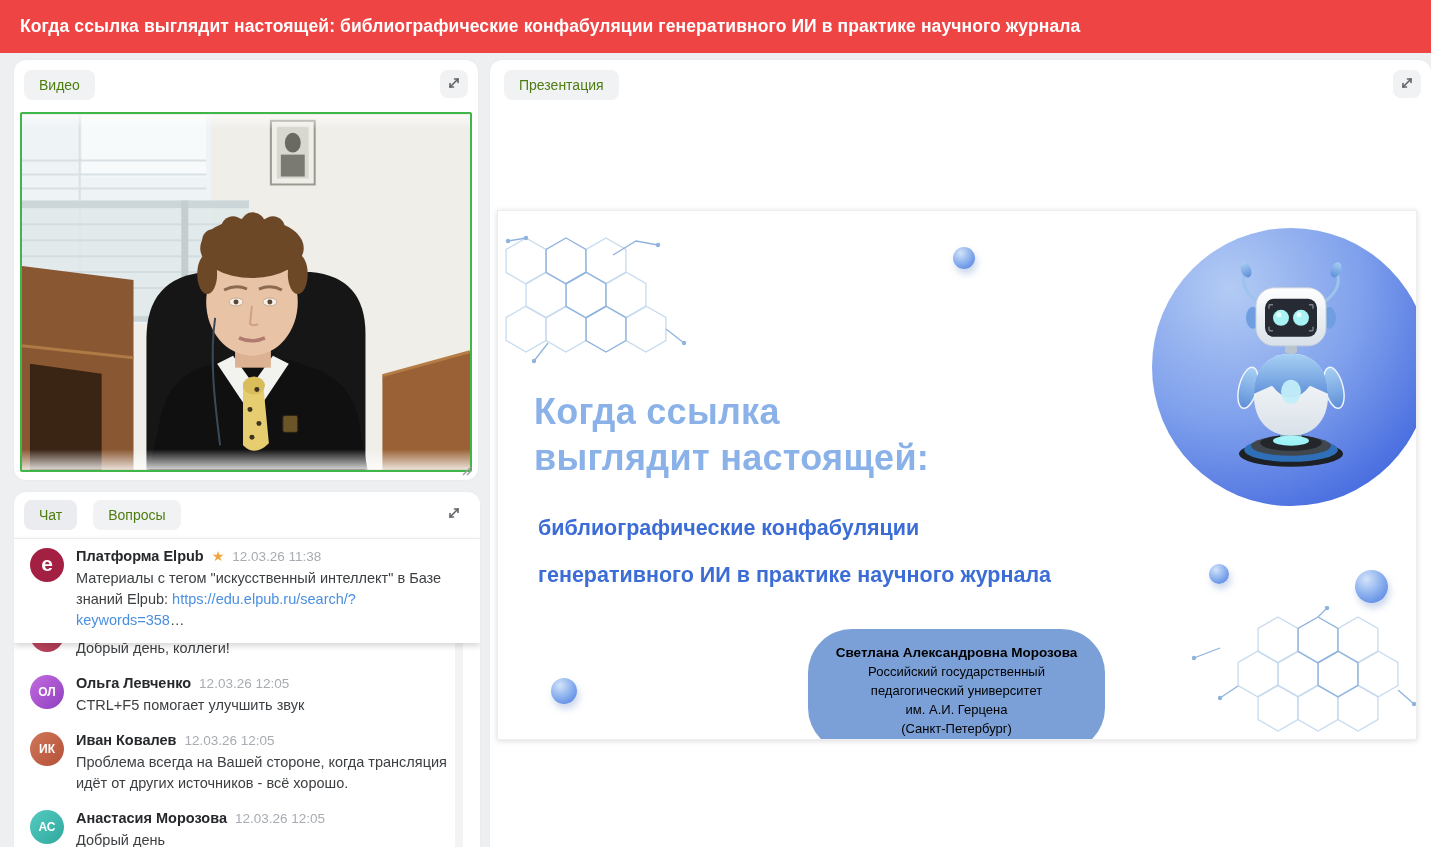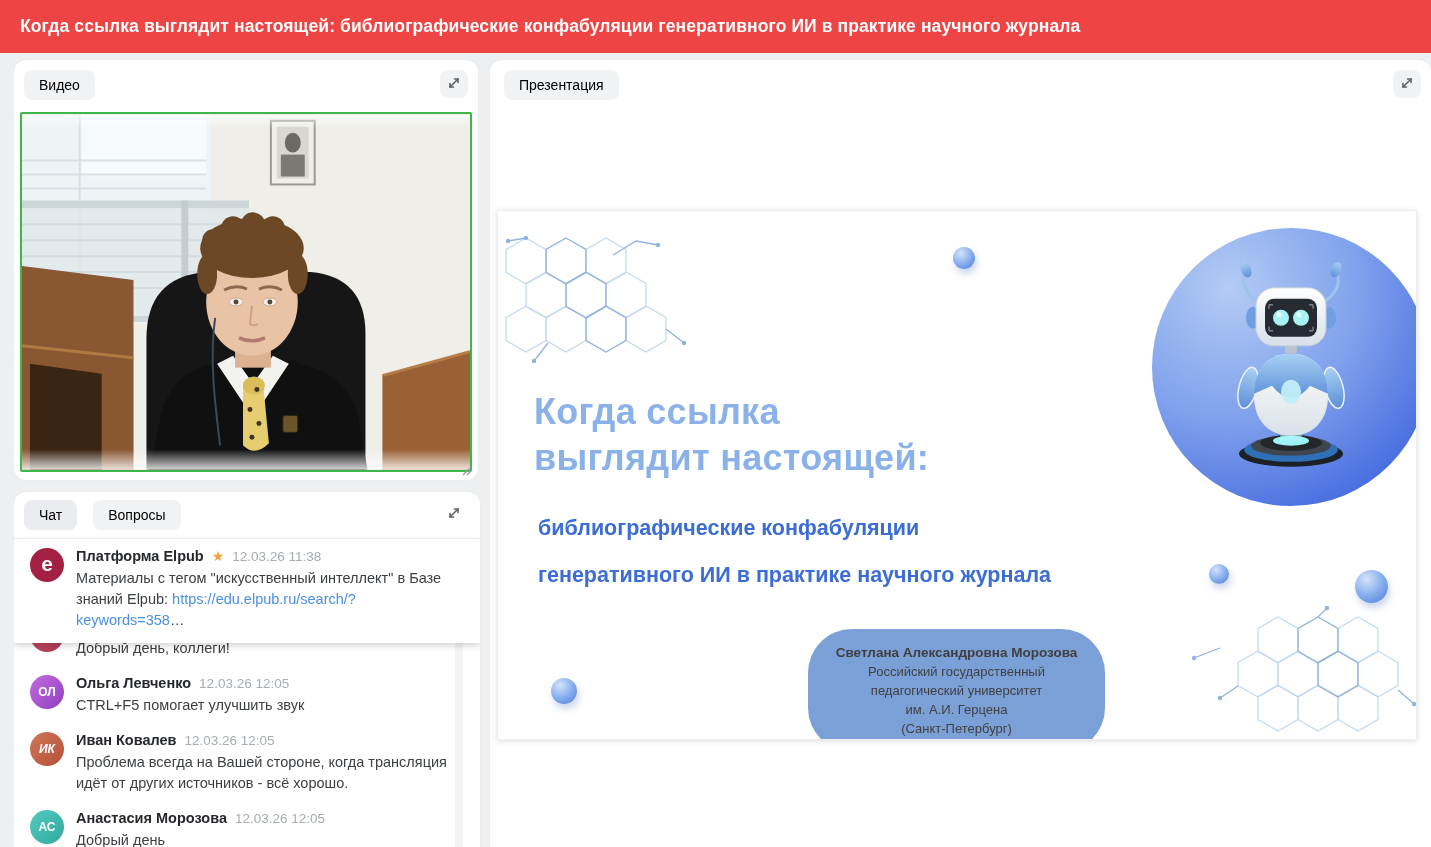--- a/index.html
+++ b/index.html
@@ -7,21 +7,21 @@
     font-family:"Liberation Sans", sans-serif; }
 
   
   .app-header { position:absolute; left:0; top:0; width:1431px; height:53px;
     background:#ef4444; display:flex; align-items:center; padding:0 20px; z-index:10; }
   .app-header h1 { color:#fff; font-size:17.5px; font-weight:bold; letter-spacing:.1px; }
 
   
   .card { position:absolute; background:#fff; border-radius:12px; box-shadow:0 0 2px rgba(0,0,0,.06); }
   .pill { display:inline-flex; align-items:center; background:#f1f2f4; border-radius:8px;
-    padding:7px 15px; font-size:14px; color:#000000; }
+    padding:7px 15px; font-size:14px; color:#4d7c0f; }
   .pill.active { background:#ebecef; }
   .expand-btn { position:absolute; width:28px; height:28px; border-radius:8px; background:#f1f2f4;
     display:flex; align-items:center; justify-content:center; cursor:pointer; border:none; }
   .expand-btn.flat { background:transparent; }
 
   
   .video-card { left:14px; top:60px; width:464px; height:420px; }
   .video-card .pill { position:absolute; left:10px; top:10px; }
   .video-card .expand-btn { right:10px; top:10px; }
   .video-frame { position:absolute; left:6px; top:52px; width:452px; height:360px;
@@ -57,21 +57,21 @@
   .pres-card .expand-btn { right:10px; top:10px; }
   .slide { position:absolute; left:7px; top:150px; width:920px; height:530px; background:#fff;
     border:1px solid #ededed; box-shadow:0 1px 6px rgba(0,0,0,.14); overflow:hidden; }
 
   .slide-title { position:absolute; left:36px; top:178px; font-size:36px; font-weight:bold;
     color:#8ab2e8; line-height:46px; letter-spacing:.3px; }
   .slide-sub1 { position:absolute; left:40px; top:305px; font-size:21.5px; font-weight:bold; color:#3c6cd6; }
   .slide-sub2 { position:absolute; left:40px; top:352px; font-size:21.5px; font-weight:bold; color:#3c6cd6; }
 
   .speaker-box { position:absolute; left:310px; top:418px; width:297px; height:123px;
-    background:#7ba0d8; border-radius:44px; color:#404040; text-align:center;
+    background:#7ba0d8; border-radius:44px; color:#000000; text-align:center;
     display:flex; flex-direction:column; justify-content:center; line-height:19px; font-size:13px; }
   .speaker-box .sp-name { font-weight:bold; font-size:13.5px; }
 
   .robot-circle { position:absolute; left:654px; top:17px; width:278px; height:278px; border-radius:50%;
     background:radial-gradient(circle at 28% 22%, #b3cbf4 0%, #7fa0ec 45%, #4a6fe0 80%, #3f61d4 100%); }
   .robot-svg { position:absolute; left:50%; top:50%; transform:translate(-50%,-52%); }
 
   .sphere { position:absolute; border-radius:50%;
     background:radial-gradient(circle at 35% 28%, #d4e3fa 0%, #8fb4ee 45%, #4a78e0 100%);
     box-shadow:2px 5px 7px rgba(110,140,200,.35); }
@@ -254,21 +254,21 @@
     <div class="msg-body">
       <div class="msg-head">
         <span class="msg-author">Ольга Левченко</span>
         <span class="msg-time">12.03.26 12:05</span>
       </div>
       <div class="msg-text">CTRL+F5 помогает улучшить звук</div>
     </div>
   </div>
 
   <div class="chat-msg">
-    <div class="avatar" style="background: linear-gradient(135deg, rgb(208, 119, 90), rgb(180, 81, 56)); font-style: italic;">
+    <div class="avatar" style="background: linear-gradient(135deg, rgb(208, 119, 90), rgb(180, 81, 56));">
           <span>ИК</span>
         </div>
     <div class="msg-body">
       <div class="msg-head">
         <span class="msg-author">Иван Ковалев</span>
         <span class="msg-time">12.03.26 12:05</span>
       </div>
       <div class="msg-text">Проблема всегда на Вашей стороне, когда трансляция идёт от других источников - всё хорошо.</div>
     </div>
   </div>

